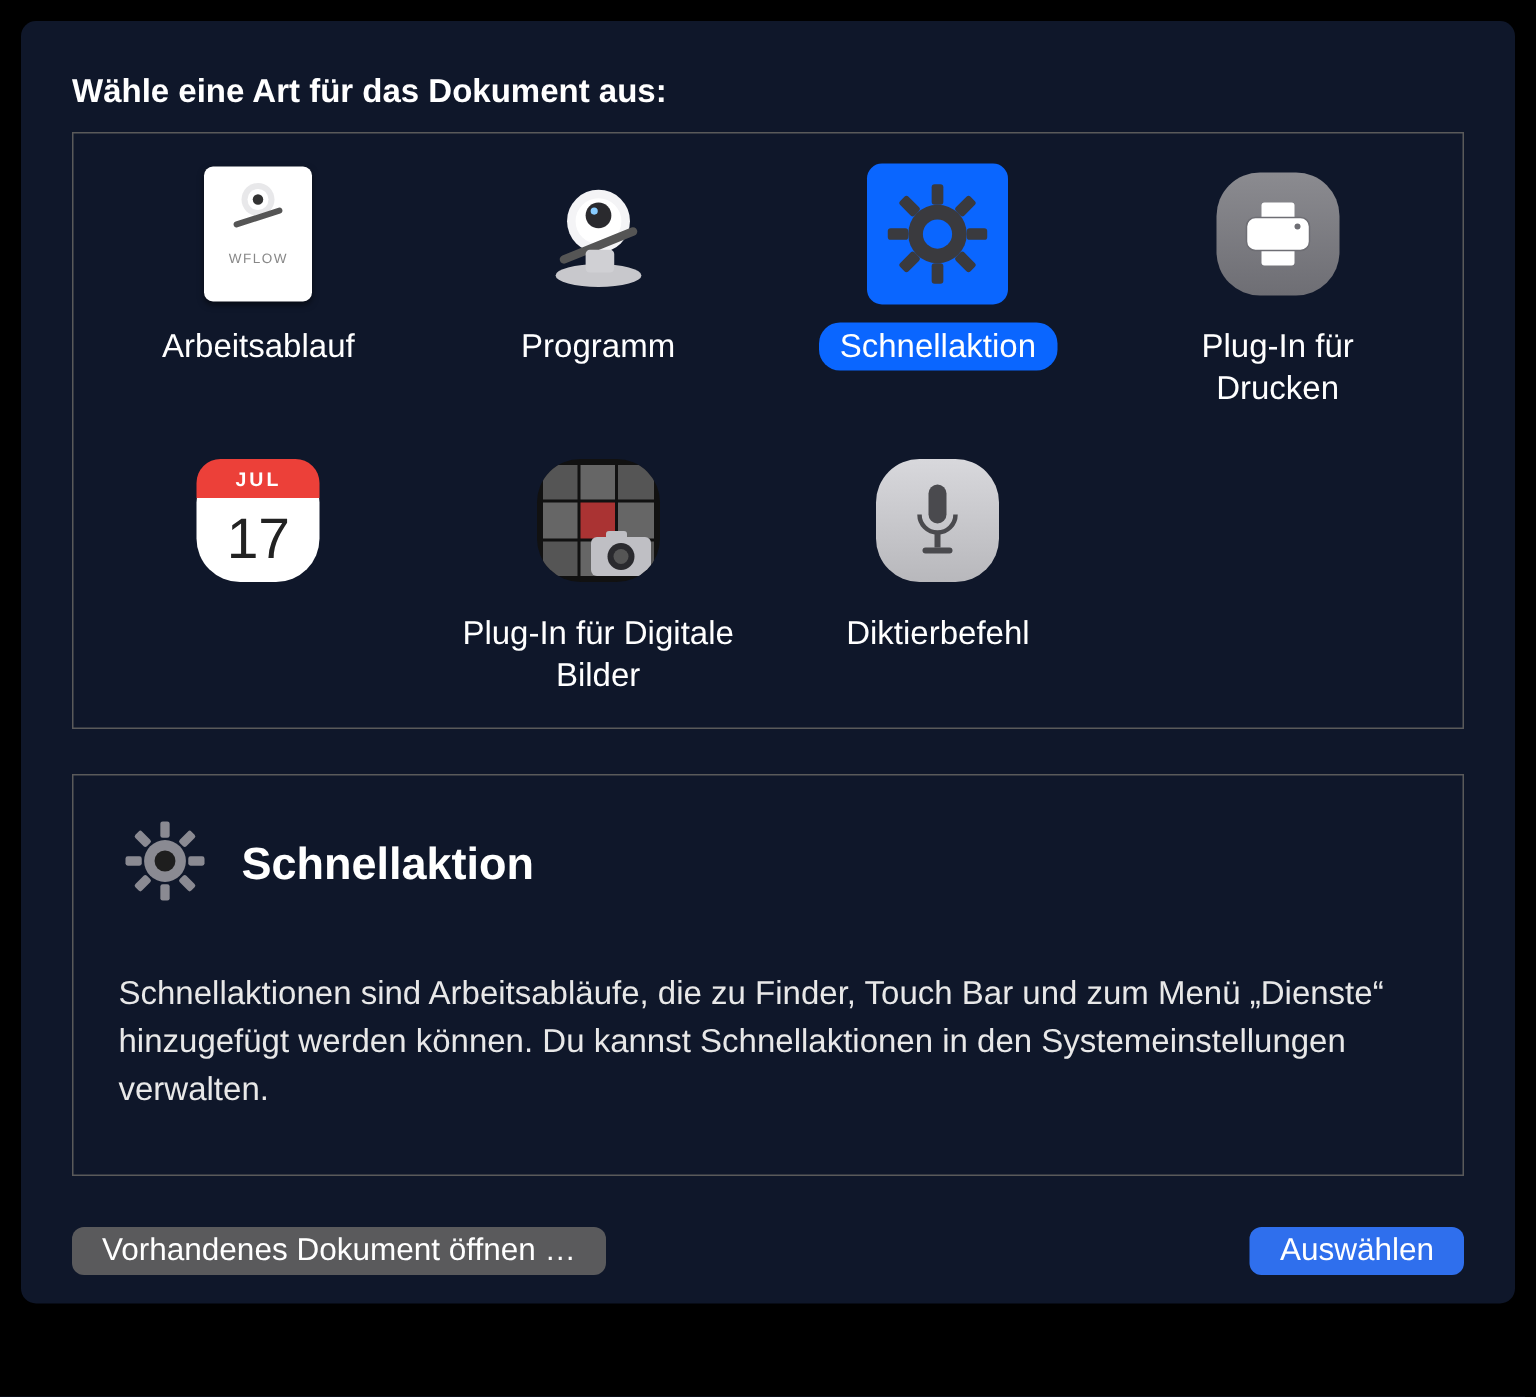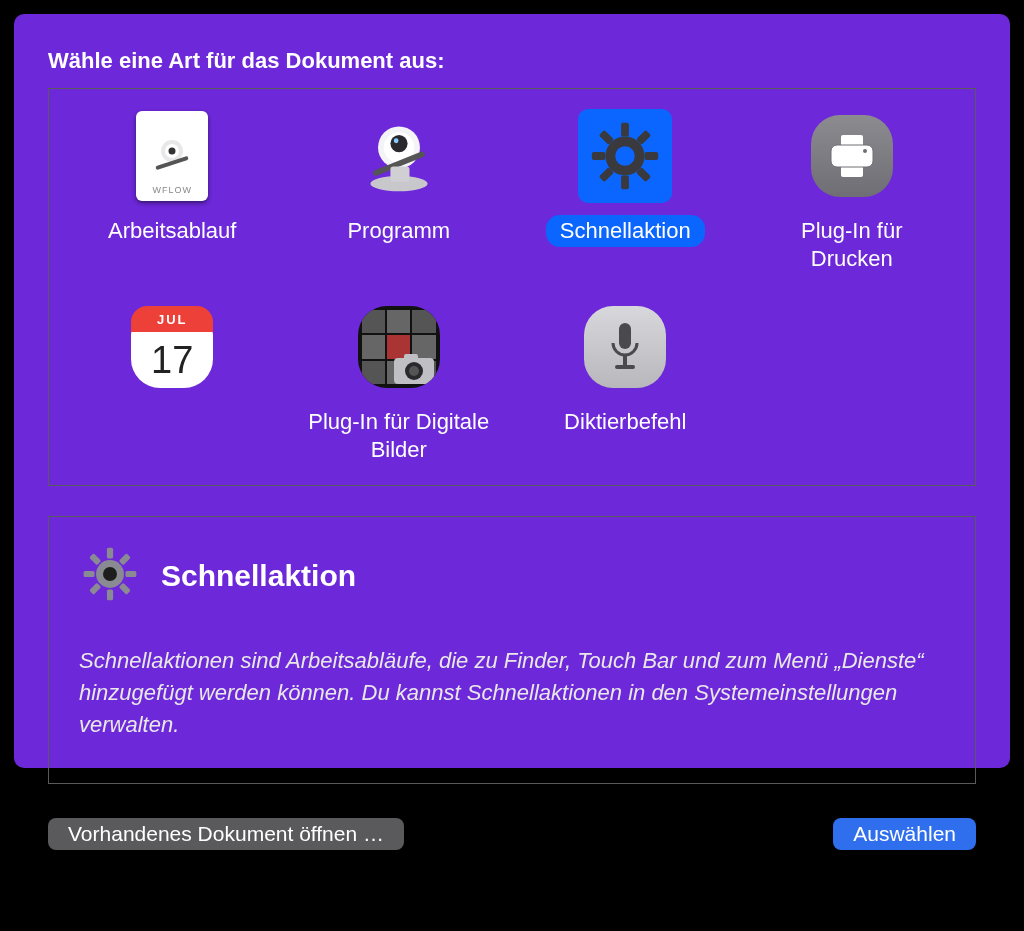--- a/index.html
+++ b/index.html
@@ -9,22 +9,22 @@
     width: 1024px;
     height: 931px;
     overflow: hidden;
     color: #fff;
   }
   .window {
     position: absolute;
     left: 14px;
     top: 14px;
     width: 996px;
-    height: 754px;
-    background: #6d28d9;
+    height: 855px;
+    background: #0f172a;
     border-radius: 10px;
     padding: 34px 34px 24px 34px;
     display: flex;
     flex-direction: column;
   }
   .prompt {
     font-size: 22px;
     font-weight: 600;
     margin-bottom: 14px;
   }
@@ -69,21 +69,21 @@
     padding: 26px 30px 30px 30px;
     min-height: 268px;
   }
   .desc-header {
     display: flex;
     align-items: center;
     gap: 20px;
     margin-bottom: 36px;
   }
   .desc-title { font-size: 30px; font-weight: 700; }
-  .desc-text { font-size: 22px; line-height: 1.45; color: #e8e8e8; font-style: italic; }
+  .desc-text { font-size: 22px; line-height: 1.45; color: #e8e8e8; }
   .button-row {
     display: flex;
     align-items: flex-start;
     margin-top: 34px;
     gap: 14px;
   }
   .spacer { flex: 1; }
   .btn {
     font-size: 21px;
     padding: 4px 20px;
@@ -116,21 +116,21 @@
 
       <div class="cell">
         <div class="icon-wrap">
           <div class="ic" style="background:#fff;border-radius:6px;width:72px;height:90px;box-shadow:0 2px 4px rgba(0,0,0,.5);flex-direction:column;justify-content:flex-end;">
             <svg width="50" height="50" viewBox="0 0 50 50" style="margin-bottom:4px">
               <circle cx="25" cy="20" r="11" fill="#e8e8ea"></circle>
               <circle cx="25" cy="20" r="7" fill="#fff"></circle>
               <circle cx="25" cy="20" r="3.5" fill="#333"></circle>
               <rect x="8" y="30" width="34" height="4" rx="2" fill="#555" transform="rotate(-18 25 32)"></rect>
             </svg>
-            <div style="font-size:9px;color:#888;letter-spacing:1px;margin-bottom:6px">WFLOW</div>
+            <div style="font-size:9px;color:#888;letter-spacing:1px;margin-bottom:24px">WFLOW</div>
           </div>
         </div>
         <div class="label">Arbeitsablauf</div>
       </div>
 
       <div class="cell">
         <div class="icon-wrap">
           <div class="ic" style="background:transparent">
             <svg width="86" height="86" viewBox="0 0 86 86">
               <ellipse cx="43" cy="72" rx="30" ry="8" fill="#c8c8cc"></ellipse>

